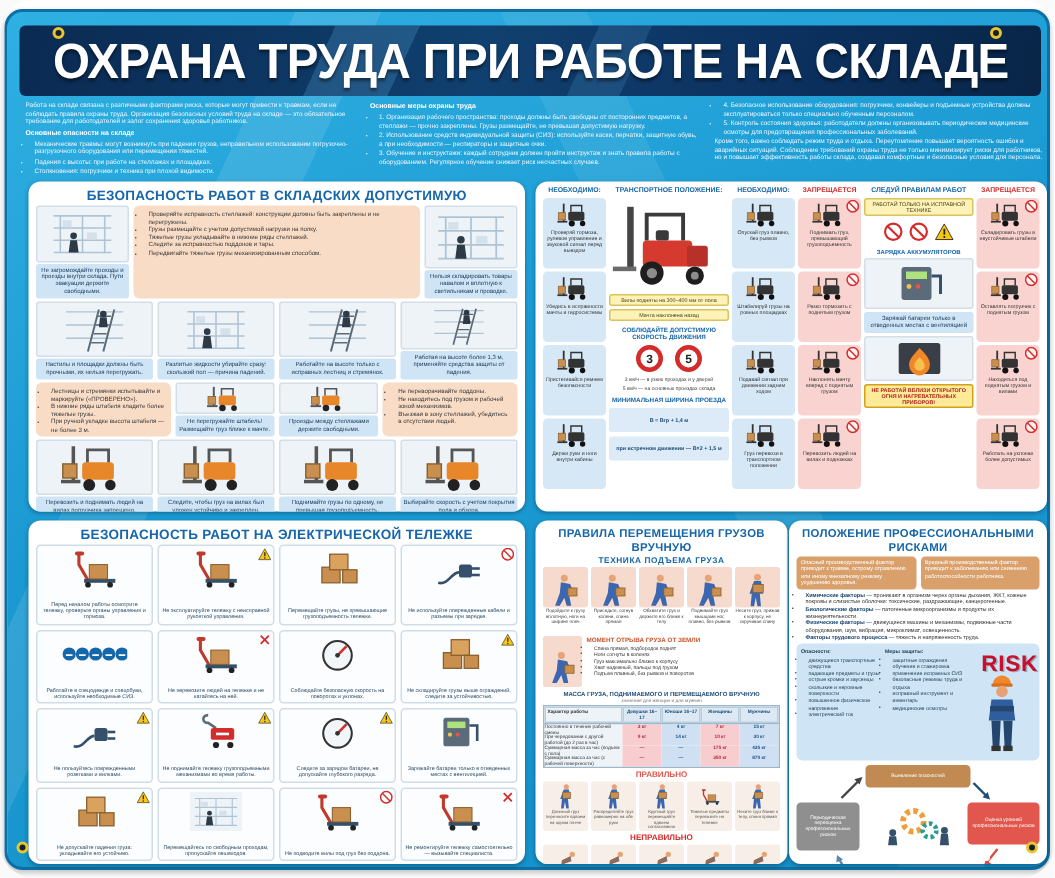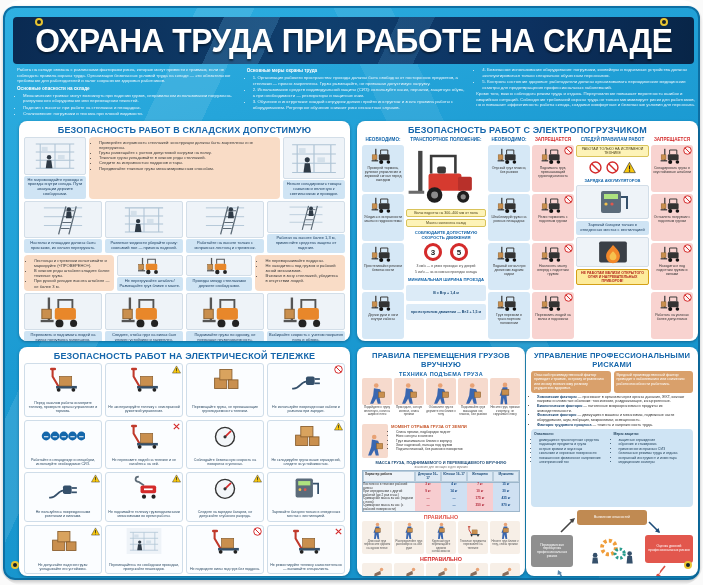--- a/index.html
+++ b/index.html
@@ -484,21 +484,20 @@
                   </svg>
                 </span>
               </div>
               <div class="cap">Выбирайте скорость с учетом покрытия пола и обзора.</div>
             </div>
           </div>
       </div>
     </div>
 
     <div class="panel p-fk">
-      <div class="ptitle">БЕЗОПАСНОСТЬ РАБОТ С ЭЛЕКТРОПОГРУЗЧИКОМ</div>
       <div class="fk-grid">
         <div class="kcol">
           <div class="colh blue">НЕОБХОДИМО:</div>
           <div class="kcol" style="flex:1">
 
           <div class="kcard blue">
                 <span class="ic">
                   <svg class="sicon" style="width:100%;height:100%">
                     <use href="#i-forklift-s"></use>
                   </svg>
@@ -1136,21 +1135,21 @@
               <svg class="sicon" style="width:100%;height:100%">
                 <use href="#i-bend"></use>
               </svg>
             </span>
 
           </div>
         </div>
     </div>
 
     <div class="panel p-rk">
-      <div class="ptitle" style="font-size:7.6px">УПРАВЛЕНИЕ ПРОФЕССИОНАЛЬНЫМИ РИСКАМИ</div>
+      <div class="ptitle" style="font-size:7.6px">ПОЛОЖЕНИЕ ПРОФЕССИОНАЛЬНЫМИ РИСКАМИ</div>
       <div class="rk-head">
         <div class="rk-box">Опасный производственный фактор приводит к травме, острому отравлению или иному внезапному резкому ухудшению здоровья.</div>
         <div class="rk-box">Вредный производственный фактор приводит к заболеванию или снижению работоспособности работника.</div>
       </div>
       <ul class="rk-facts">
 
       <li><b>Химические факторы</b><span> — проникают в организм через органы дыхания, ЖКТ, кожные покровы и слизистые оболочки: токсические, раздражающие, канцерогенные.</span></li>
           <li><b>Биологические факторы</b><span> — патогенные микроорганизмы и продукты их жизнедеятельности.</span></li>
           <li><b>Физические факторы</b><span> — движущиеся машины и механизмы, подвижные части оборудования, шум, вибрация, микроклимат, освещенность.</span></li>
           <li><b>Факторы трудового процесса</b><span> — тяжесть и напряженность труда.</span></li>
@@ -1171,20 +1170,26 @@
           <div class="bh">Меры защиты:</div>
           <ul>
               <li>защитные ограждения</li>
               <li>обучение и стажировка</li>
               <li>применение исправных СИЗ</li>
               <li>безопасные режимы труда и отдыха</li>
               <li>исправный инструмент и инвентарь</li>
               <li>медицинские осмотры</li>
             </ul>
         </div>
+        <div class="rk-man">
+          <div class="riskword">RISK</div>
+          <svg class="ic">
+              <use href="#i-worker"></use>
+            </svg>
+        </div>
       </div>
       <div class="flow">
         <svg class="farrow" viewBox="0 0 162 94">
           <path d="M118 12 L128 22" stroke="#1d4c78" stroke-width="1.6"></path>
             <path d="M129 23l-5-1.5 3.5-3.5z" fill="#1d4c78"></path>
           <path d="M134 56 L126 66" stroke="#d94f44" stroke-width="1.6"></path>
             <path d="M125 68l1-5 4 3z" fill="#d94f44"></path>
           <path d="M98 82 L84 82" stroke="#5d9b3f" stroke-width="1.6"></path>
             <path d="M82 82l5-2.5v5z" fill="#5d9b3f"></path>
           <path d="M36 76 L28 62" stroke="#5a88ad" stroke-width="1.6"></path>

